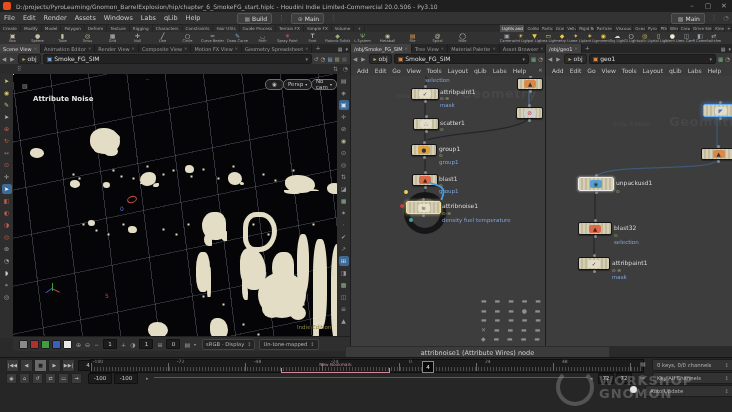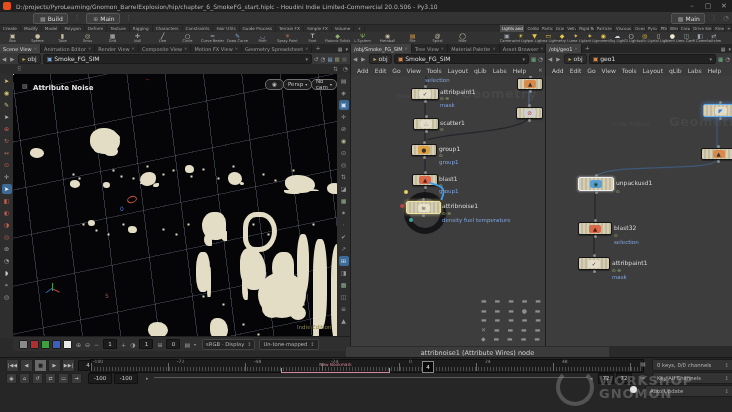--- a/index.html
+++ b/index.html
@@ -105,20 +105,21 @@
     <div class="hlogo"></div>
     <span>D:/projects/PyroLearning/Gnomon_BarrelExplosion/hip/chapter_6_SmokeFG_start.hiplc - Houdini Indie Limited-Commercial 20.0.506 - Py3.10</span>
     <span style="margin-left:auto" class="row">
       <span class="wbtn">–</span>
       <span class="wbtn">▢</span>
       <span class="wbtn">✕</span>
     </span>
   </div>
 
   <div class="abs menubar">
+    <span><span class="menu">File</span><span class="menu">Edit</span><span class="menu">Render</span><span class="menu">Assets</span><span class="menu">Windows</span><span class="menu">Labs</span><span class="menu">qLib</span><span class="menu">Help</span></span>
     <span style="width:30px"></span>
     <span class="deskchip">
         <span class="dicon">▦</span>
         <span>Build</span>
       </span>
     <span class="sep">⋮</span>
     <span class="deskchip">
         <span class="dicon">⊕</span>
         <span>Main</span>
       </span>
@@ -463,21 +464,21 @@
       <span class="abs" style="left:107px;top:131px;color:#5577cc;font-size:6px">0</span>
       <span class="abs" style="left:92px;top:218px;color:#b0503f;font-size:6px">5</span>
       <span class="abs" style="left:133px;top:2px;color:#b0503f;font-size:5px">⌐</span>
       <div class="abs" style="left:39px;top:216px">
         <div style="position:absolute;width:8px;height:1px;background:#c04040;transform:rotate(25deg)"></div>
         <div style="position:absolute;width:1px;height:8px;background:#3f9f3f;top:-7px"></div>
         <div style="position:absolute;width:8px;height:1px;background:#4060c0;transform:rotate(-35deg);left:-7px"></div>
       </div>
 
       <span class="abs" style="left:9px;top:8px;font-size:6px;color:#9a9a9a">▧</span>
-      <span class="abs" style="left:20px;top:10px;font-size:7px;font-weight:bold;color:#e6e6e6">Attribute Noise</span>
+      <span class="abs" style="left:20px;top:21px;font-size:7px;font-weight:bold;color:#e6e6e6">Attribute Noise</span>
       <div class="pill" style="left:252px;top:5px;width: 9px;justify-content:center">◉</div>
       <div class="pill" style="left:270px;top:5px">
           <span>Persp</span>
           <span style="margin-left:2px;font-size:4px">▾</span>
         </div>
       <div class="pill" style="left:298px;top:5px">
           <span>No cam</span>
           <span style="margin-left:2px;font-size:4px">▾</span>
         </div>
       <span class="abs" style="left:284px;top:250px;font-size:5.5px;color:#8f8748">Indie Edition</span>

